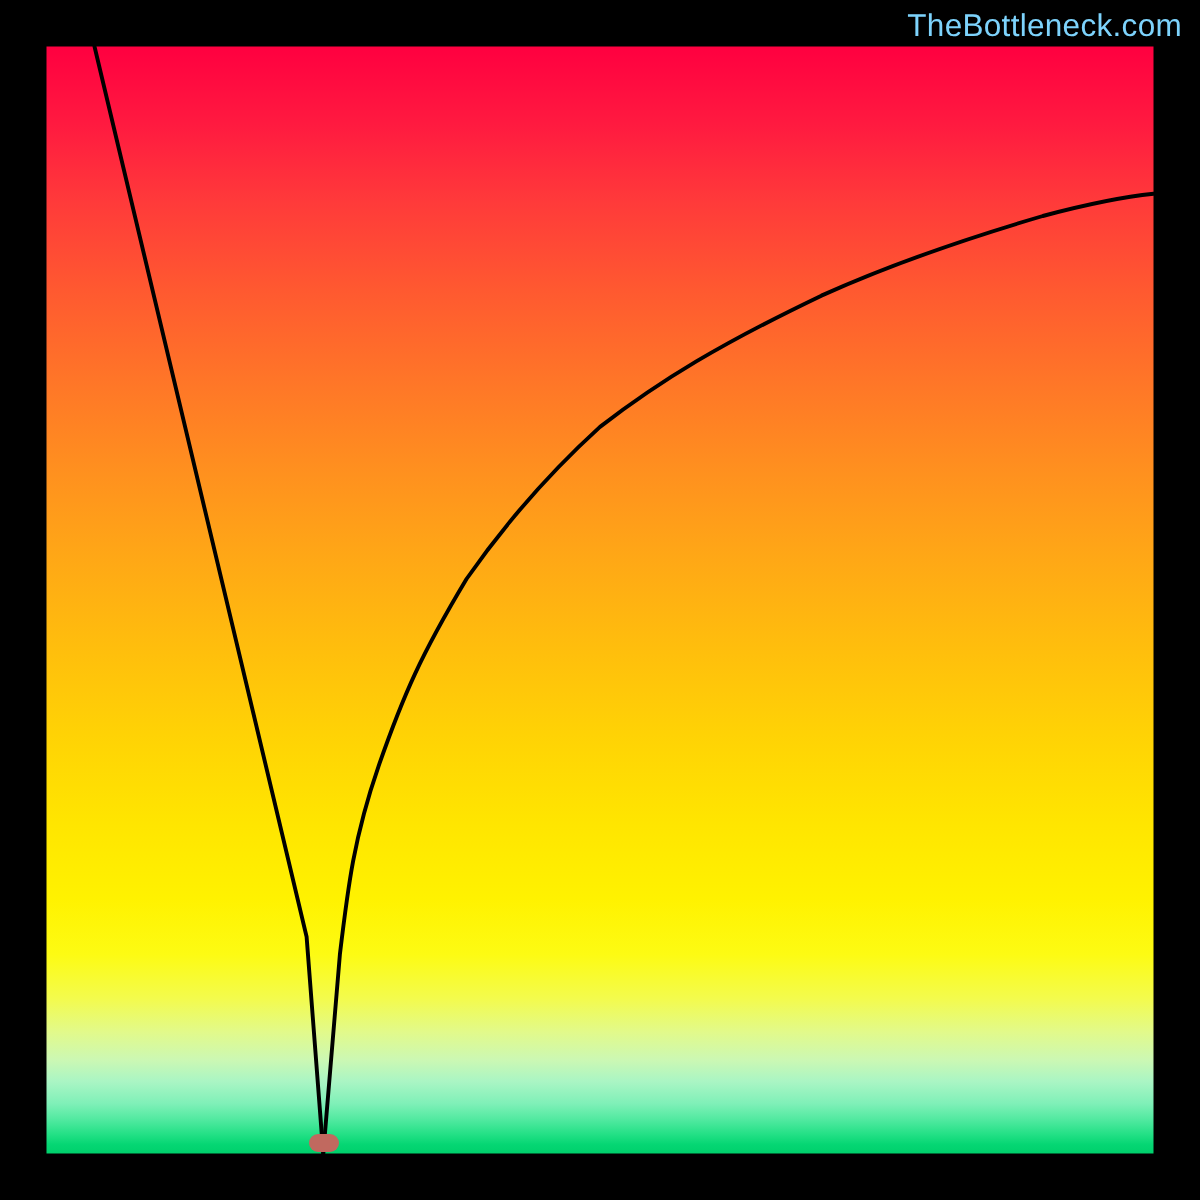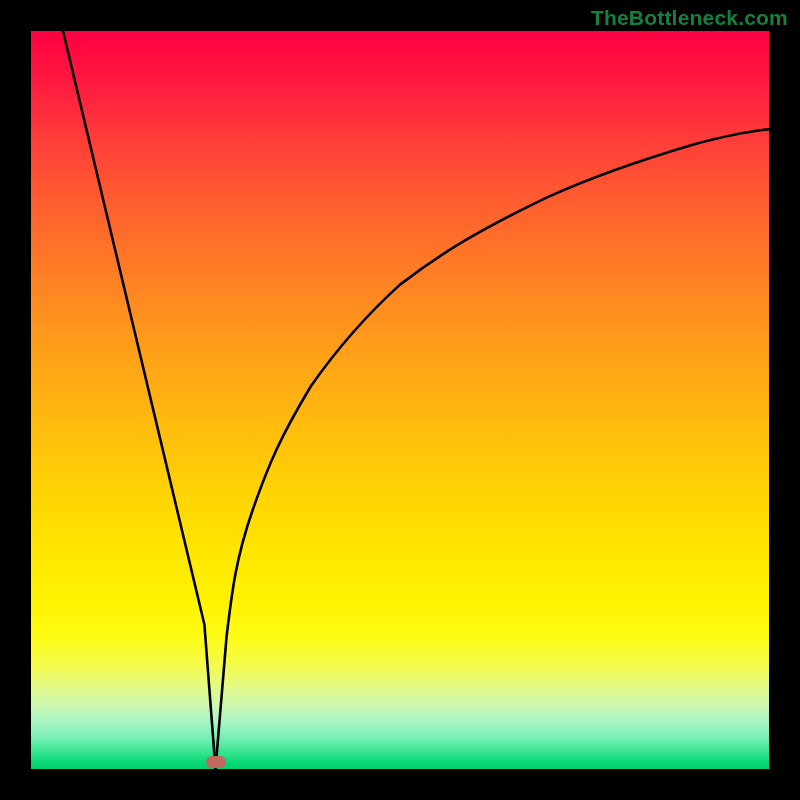--- a/index.html
+++ b/index.html
@@ -46,23 +46,23 @@
       #4fe99f 97%,
       #22e085 98.3%,
       #05d673 99.2%,
       #00d06c 100%
     );
   }
   .watermark {
     position: absolute;
     top: 6px;
     right: 12px;
-    color: #15803d;
+    color: #7dd3fc;
     font-size: 21px;
-    font-weight: 700;
+    font-weight: 400;
     letter-spacing: 0.2px;
     user-select: none;
   }
   svg.curve {
     position: absolute;
     left: 0;
     top: 0;
     width: 738px;
     height: 738px;
     overflow: visible;

